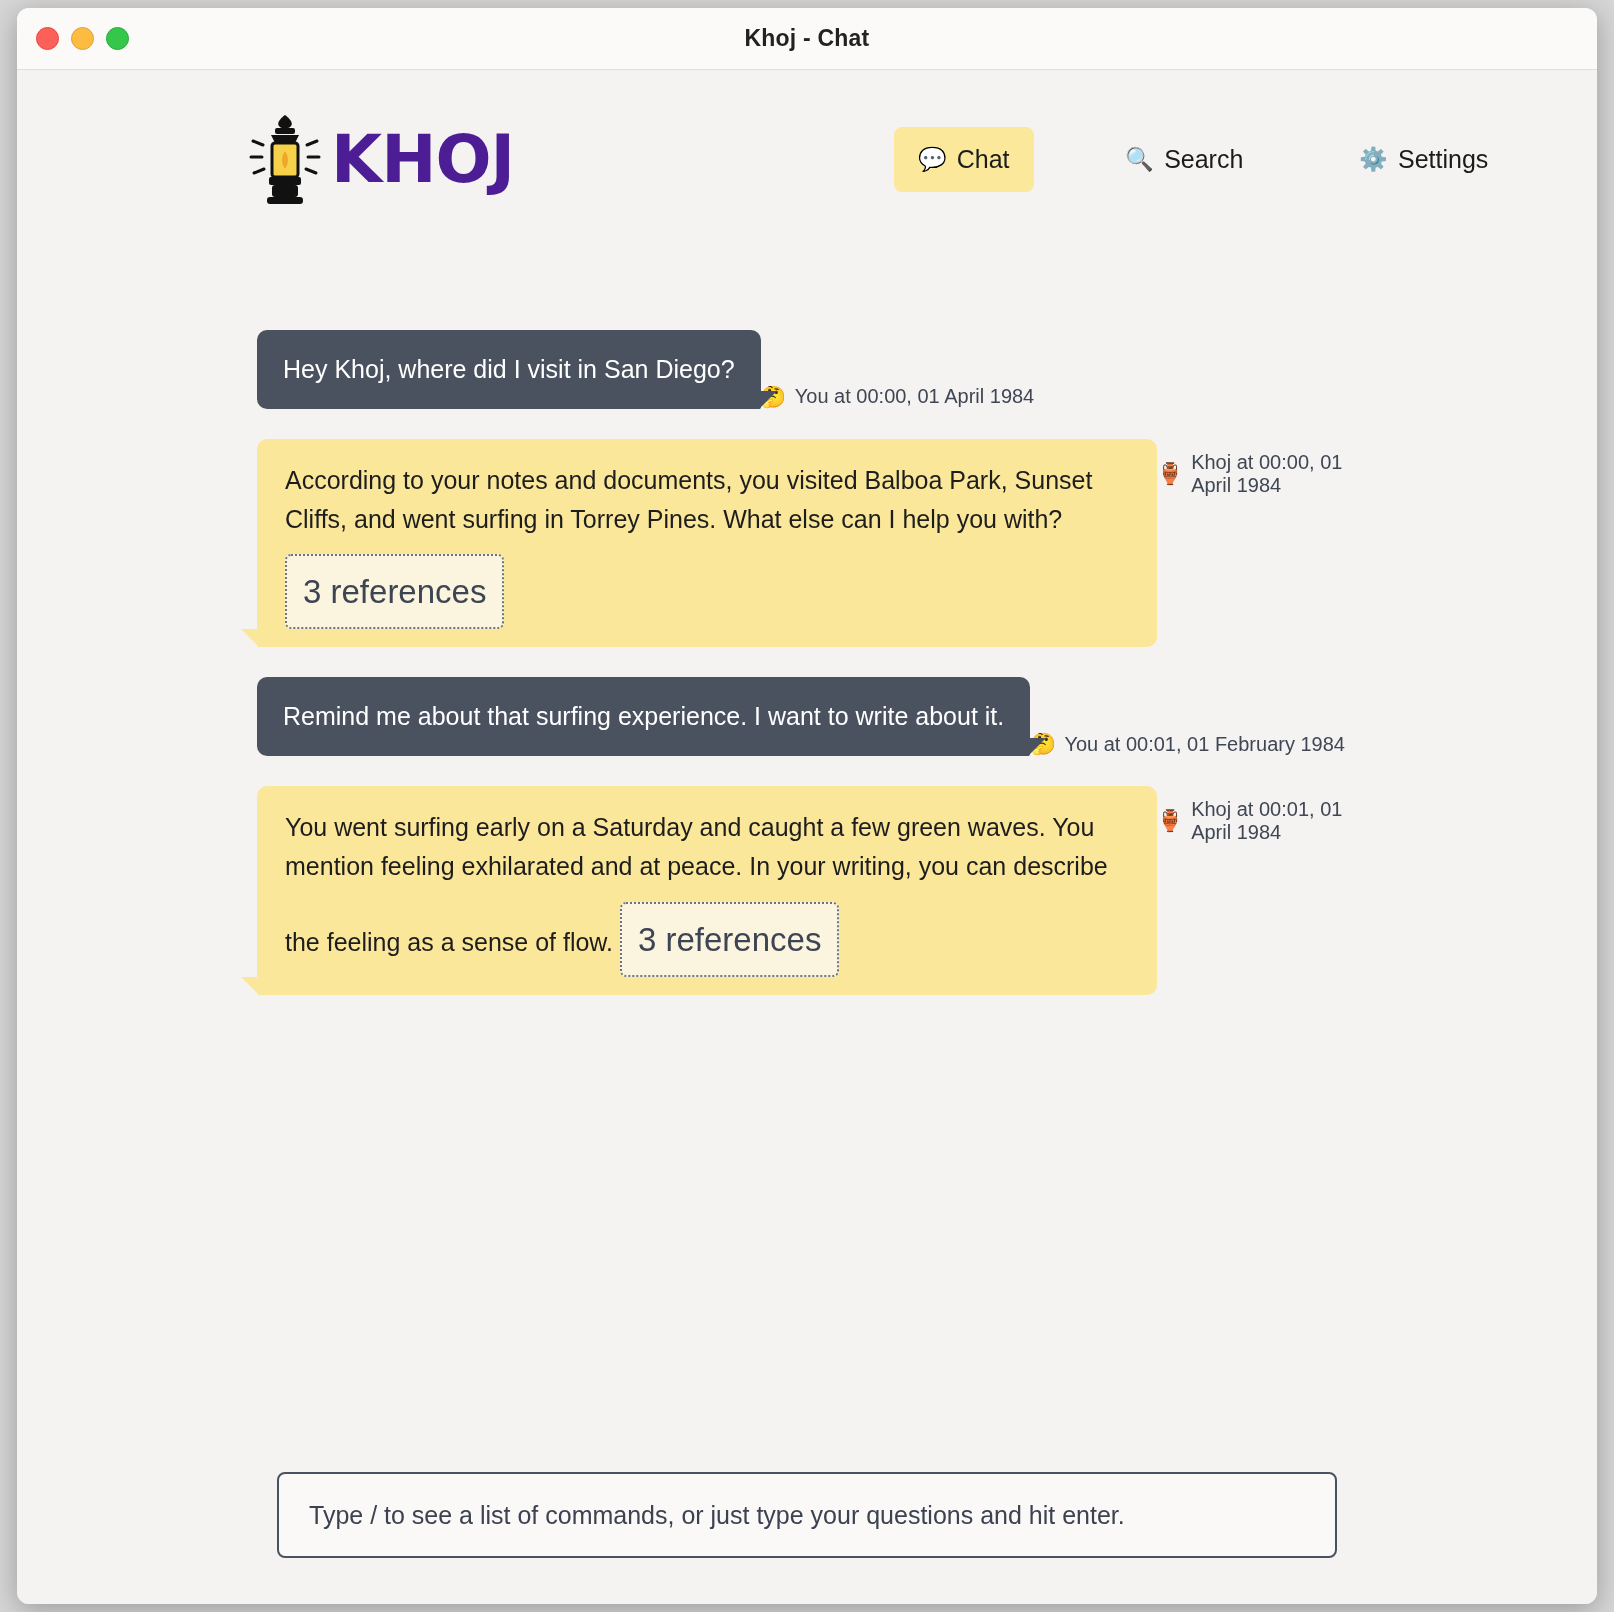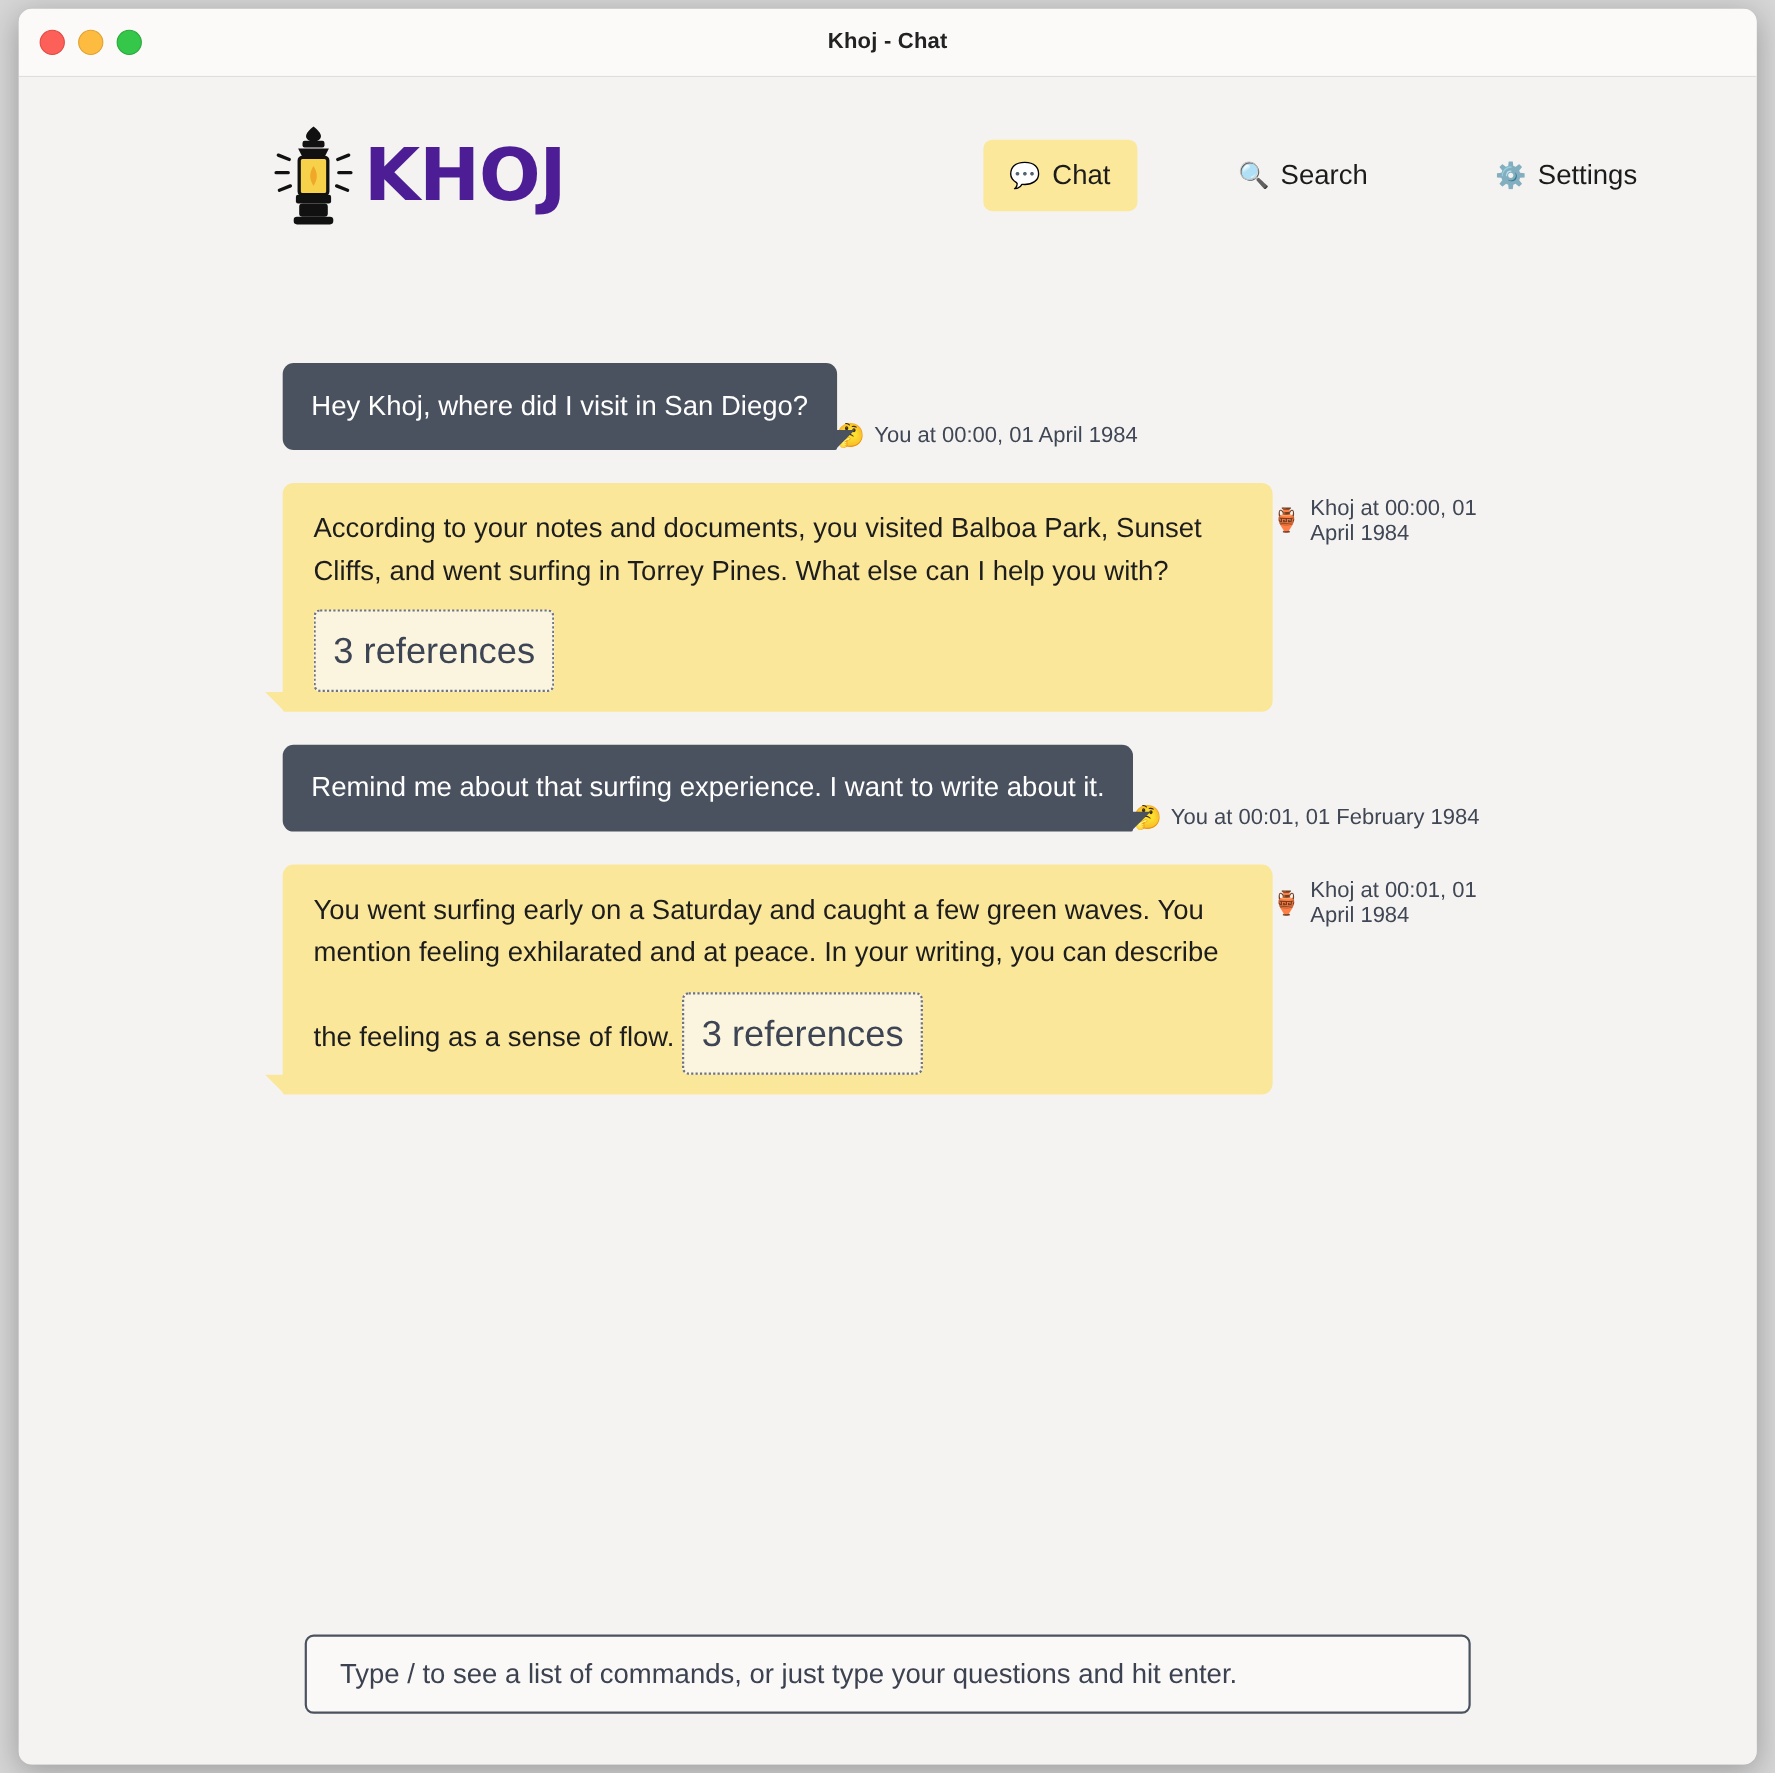--- a/index.html
+++ b/index.html
@@ -45,21 +45,21 @@
     border-radius: 50%;
     display: block;
   }
   .dot.red    { background: #fc6058; border: 1px solid #e04a42; }
   .dot.yellow { background: #fdbc40; border: 1px solid #e0a230; }
   .dot.green  { background: #34c749; border: 1px solid #2aa83c; }
   #window-title {
     position: absolute;
     left: 0; right: 0;
     text-align: center;
-    font-size: 20px;
+    font-size: 23px;
     font-weight: bold;
     color: #222;
     letter-spacing: 0.2px;
   }
   
   #content {
     flex: 1 1 auto;
     position: relative;
     background: #f4f3f1;
     overflow: hidden;
@@ -182,21 +182,21 @@
   .meta-emoji { font-size: 21px; }
   
   #input-wrap {
     position: absolute;
     left: 260px;
     right: 260px;
     bottom: 46px;
   }
   #chat-input {
     width: 100%;
-    height: 72px;
+    height: 86px;
     border: 2px solid #4a515f;
     border-radius: 8px;
     background: #faf9f7;
     font-size: 25px;
     color: #111;
     padding: 0 30px;
     font-family: "Liberation Sans", sans-serif;
     outline: none;
   }
   #chat-input::placeholder { color: #3c4250; }

